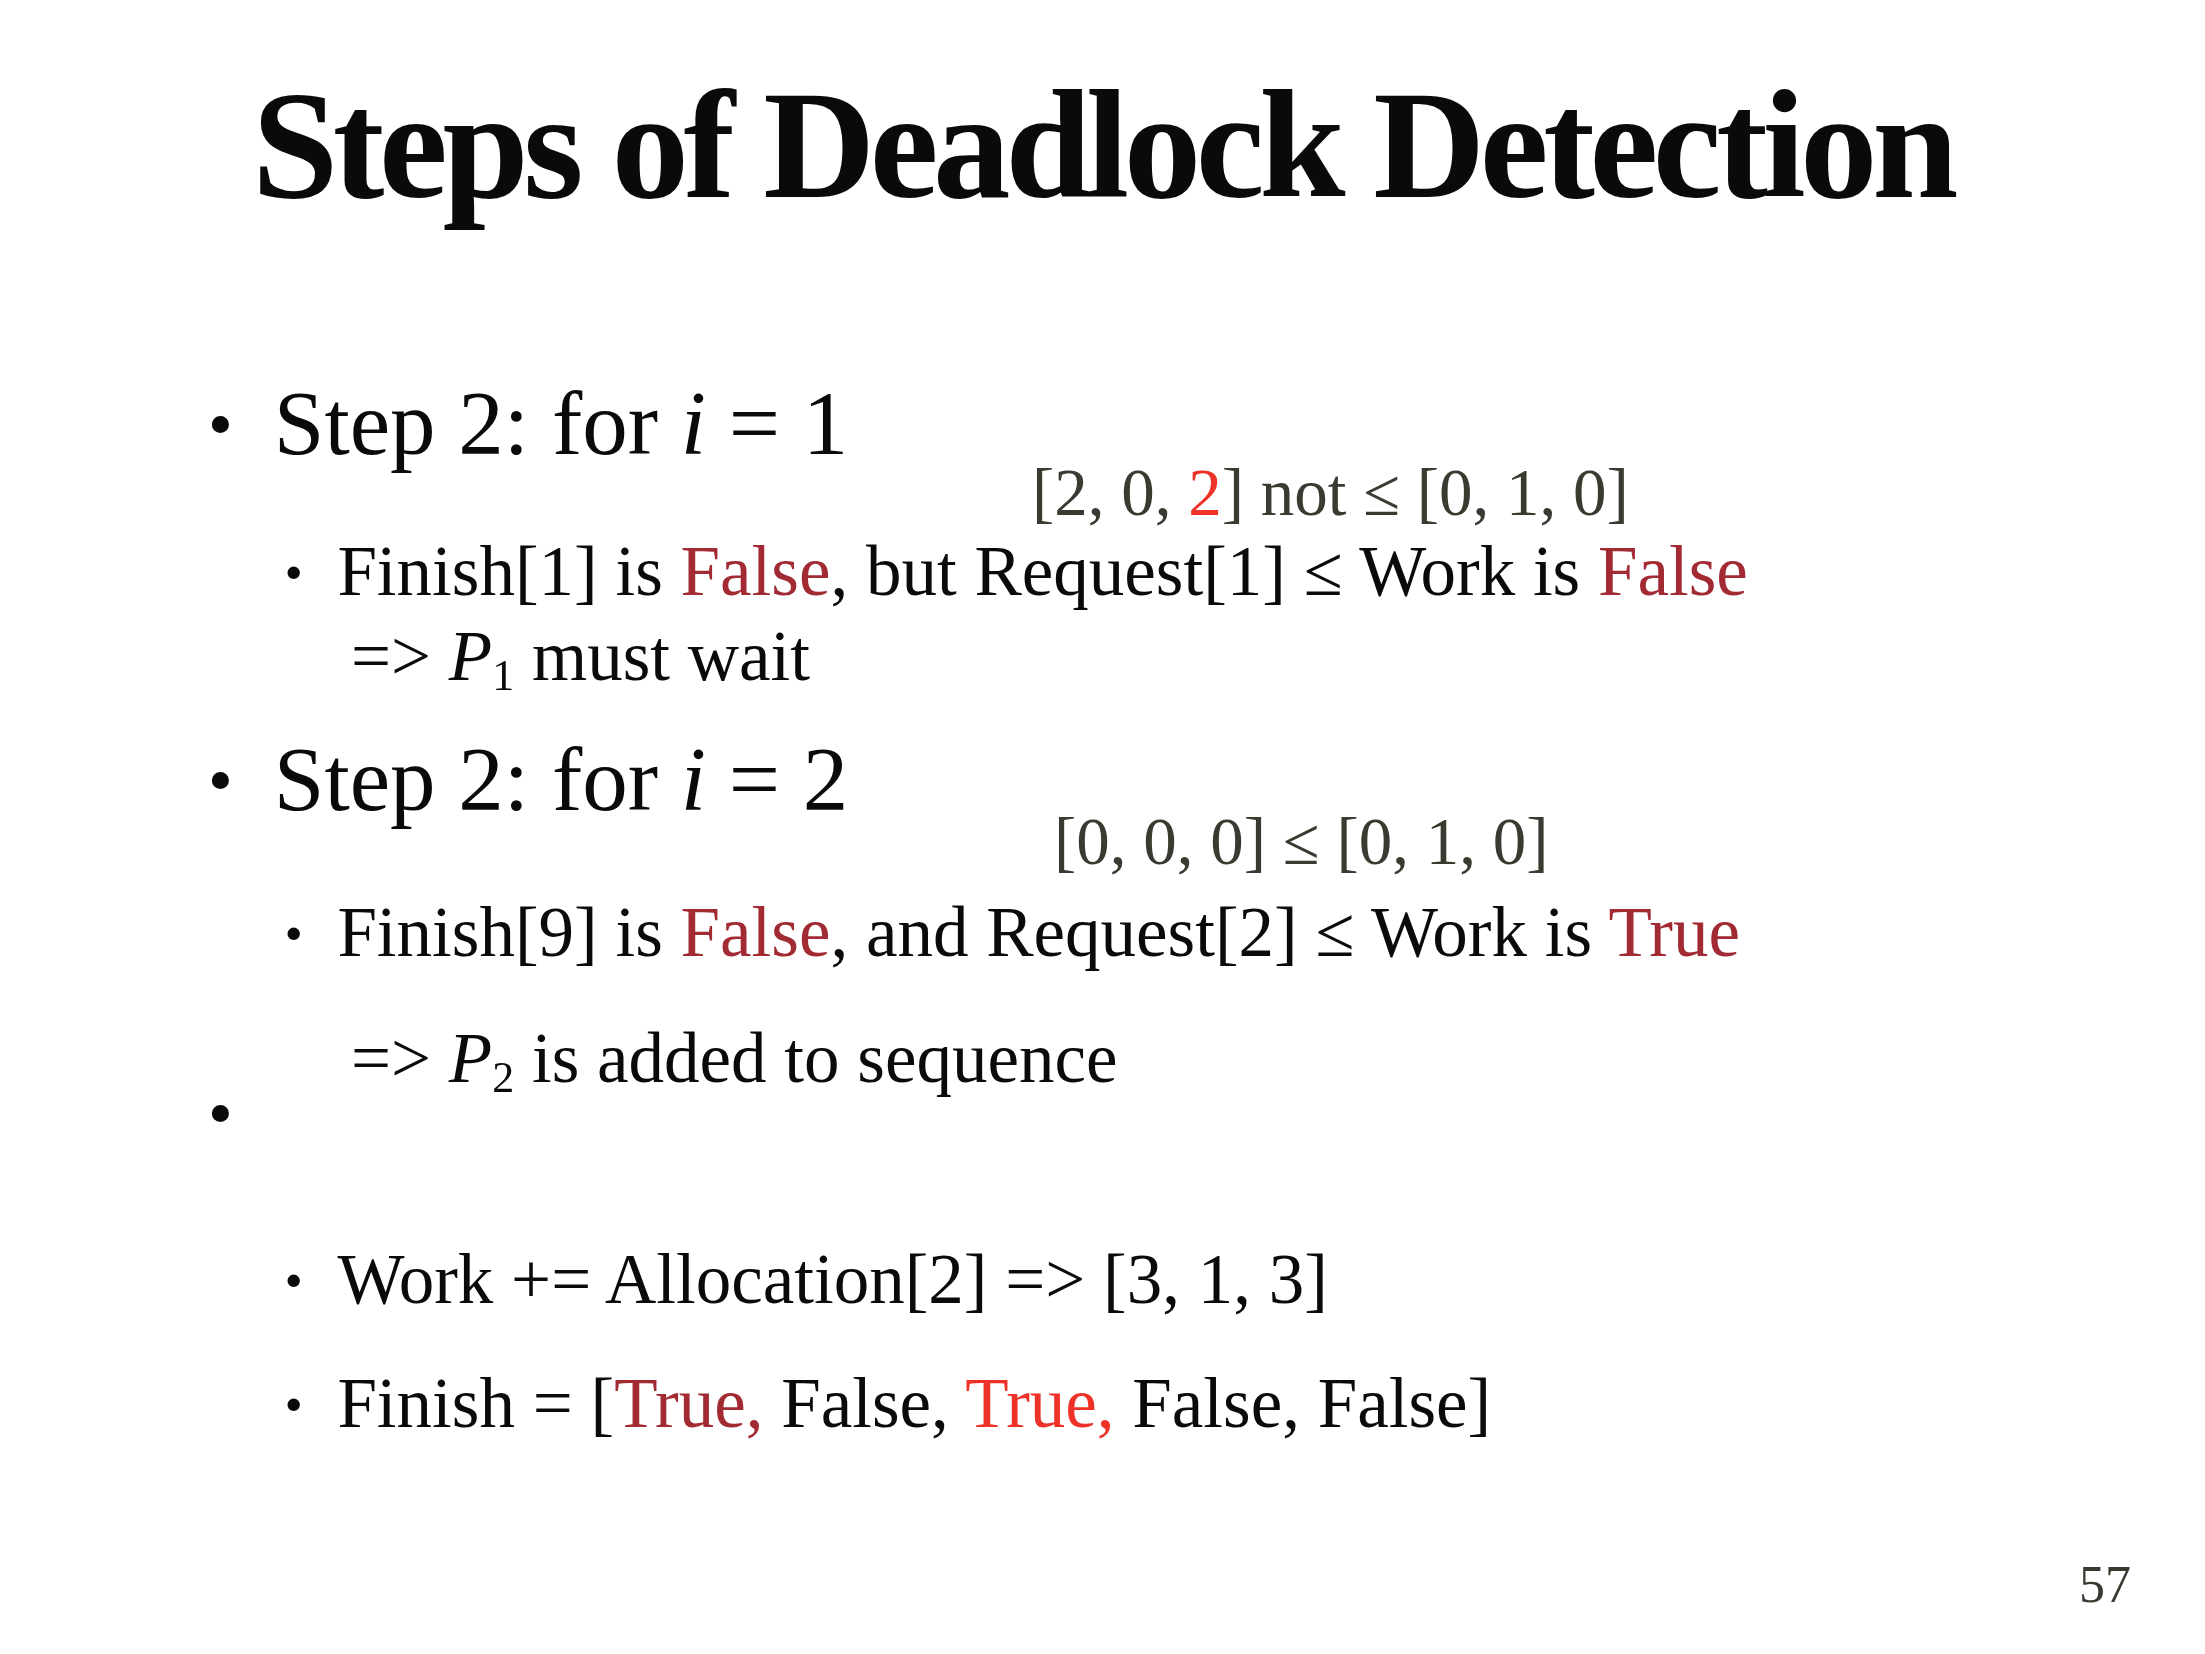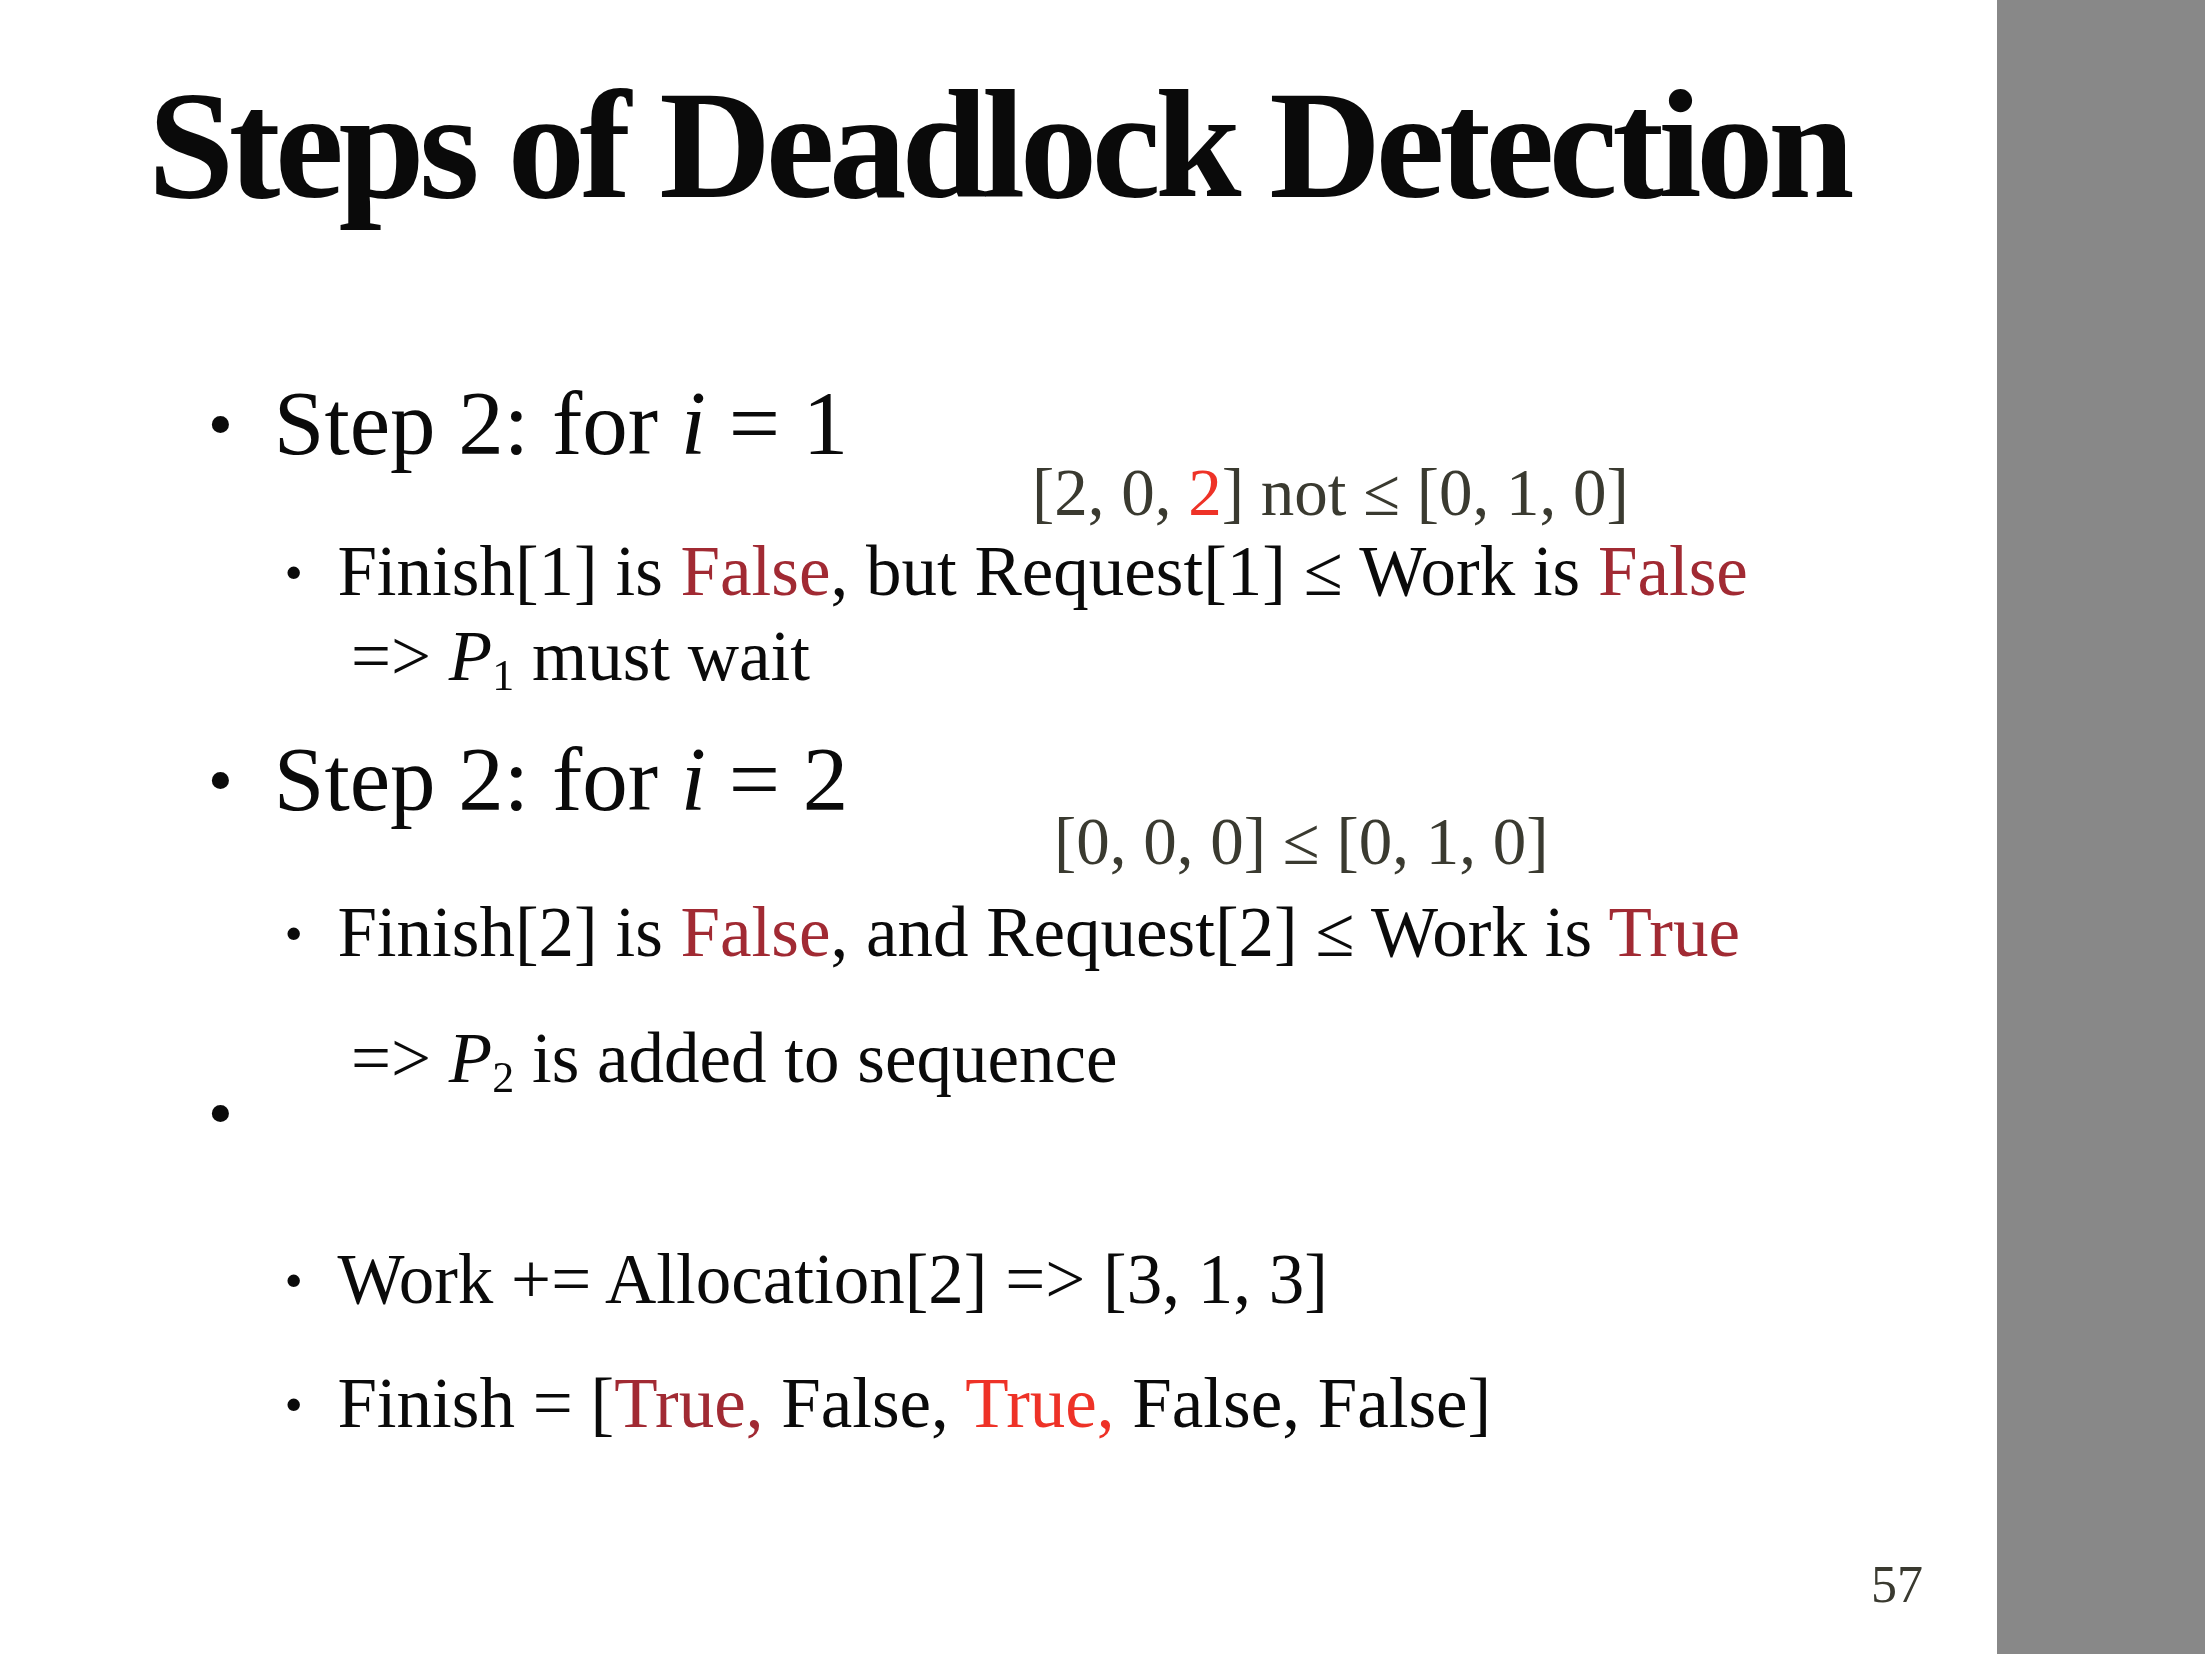--- a/index.html
+++ b/index.html
@@ -6,21 +6,21 @@
     --ink:#0a0a0a;
     --dim:#3a3a30;
     --darkred:#a12a33;
     --red:#ee3227;
     --bg:#ffffff;
   }
   *{margin:0;padding:0;box-sizing:border-box;}
   html,body{background:#888;}
   .slide{
     position:relative;
-    width:1997px;
+    width:2205px;
     height:1654px;
     background:var(--bg);
     font-family:"Liberation Serif", serif;
     color:var(--ink);
     overflow:hidden;
   }
   .title{
     position:absolute;
     top:60px; left:0; right:0;
     text-align:center;
@@ -94,21 +94,21 @@
 
   <div class="row l1" style="top:730px;left:203px;">
     <span class="bullet">•</span>
     <span><span>Step 2: for </span><span class="ivar">i</span><span> = 2</span></span>
   </div>
 
   <div class="annotation" style="top:806px;left:1054px;">[0, 0, 0] ≤ [0, 1, 0]</div>
 
   <div class="row l2" style="top:893px;left:281px;">
     <span class="bullet">•</span>
-    <span><span>Finish[2] is </span><span class="darkred">False</span><span>, and Request[2] ≤ Work is </span><span class="darkred">True</span></span>
+    <span><span>Finish[9] is </span><span class="darkred">False</span><span>, and Request[2] ≤ Work is </span><span class="darkred">True</span></span>
   </div>
 
   <div class="cont" style="top:1007px;left:351px;margin-top:12px;">
     <span>=&gt; </span><span class="pvar">P</span><sub class="idx">2</sub><span> is added to sequence</span>
   </div>
 
   <div class="row l1" style="top:1091px;left:203px;">
     <span class="bullet">•</span>
   </div>
 

